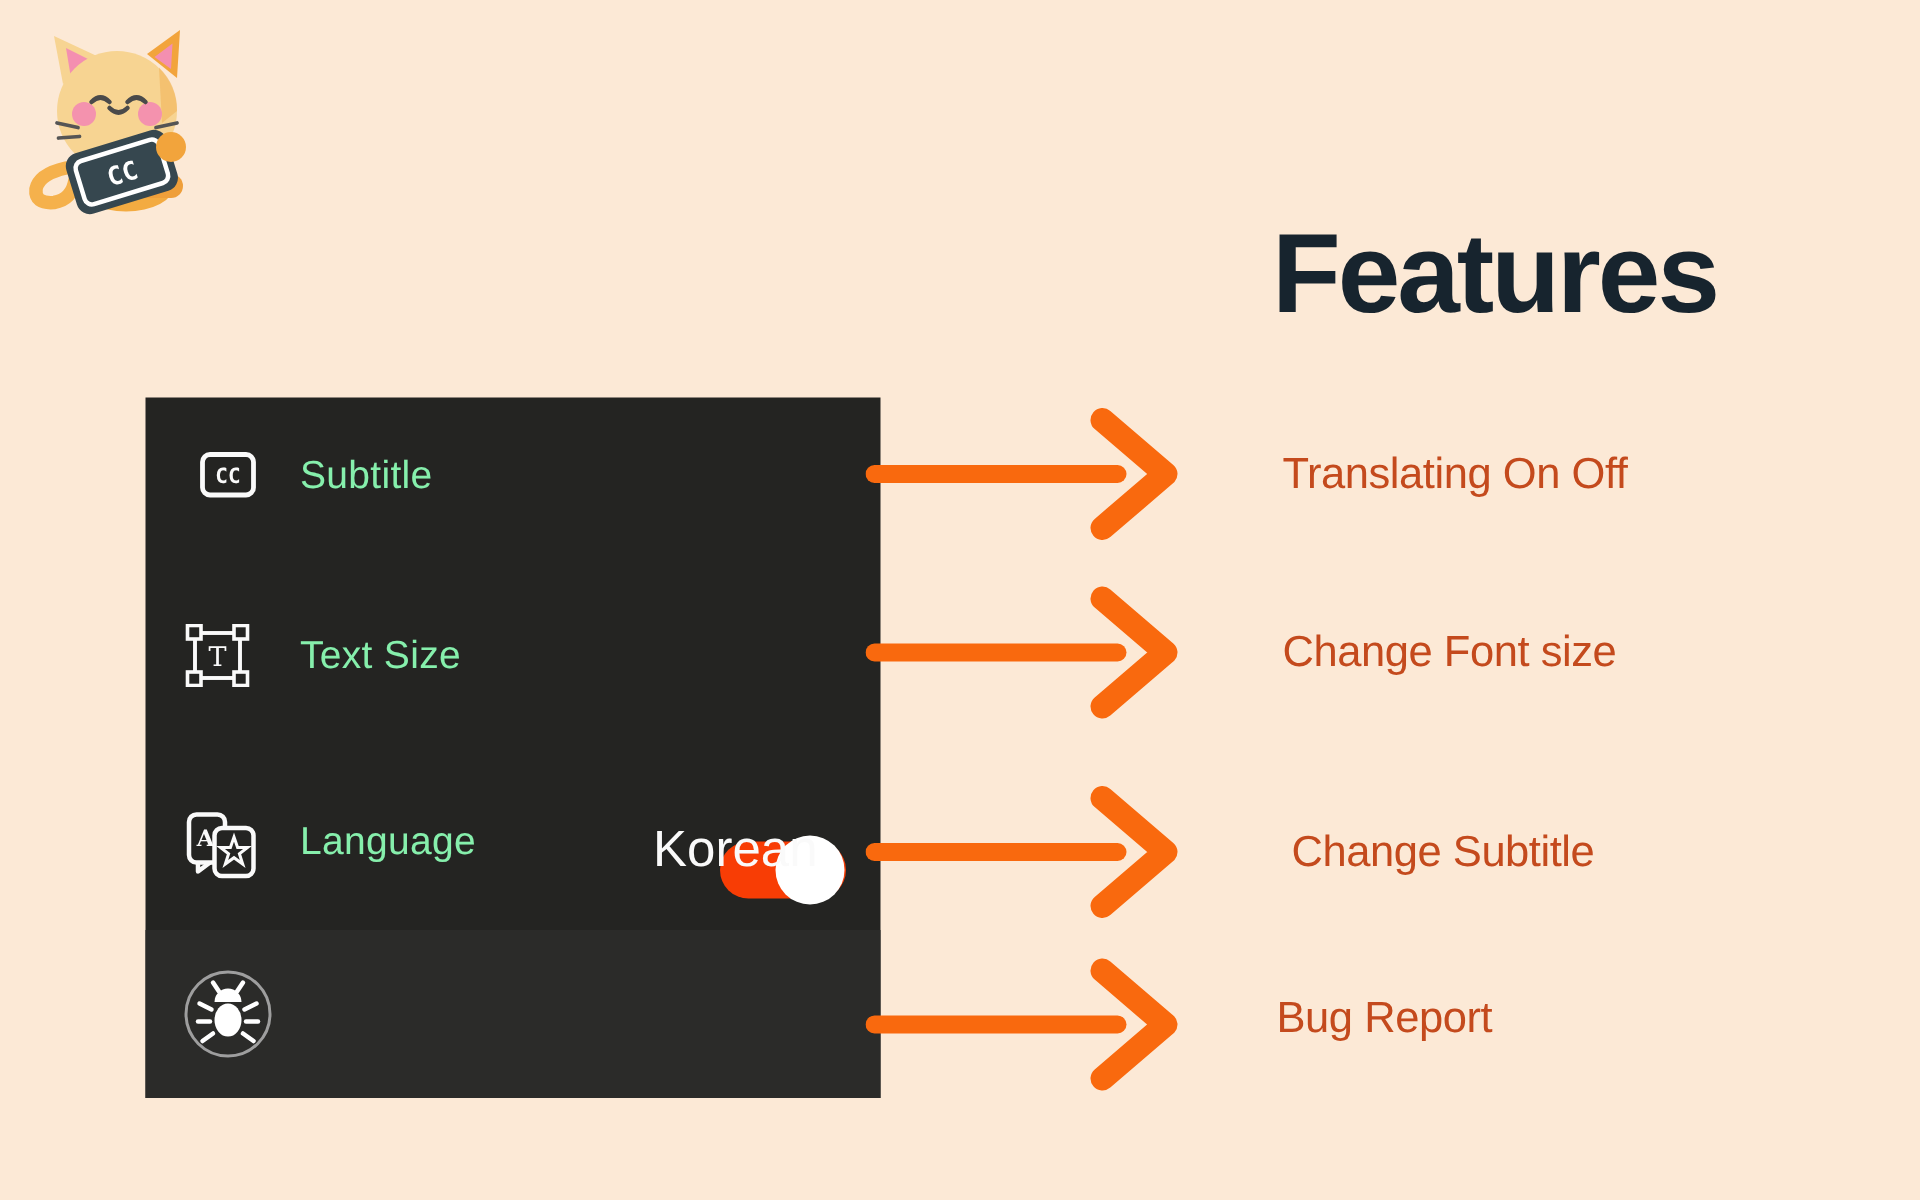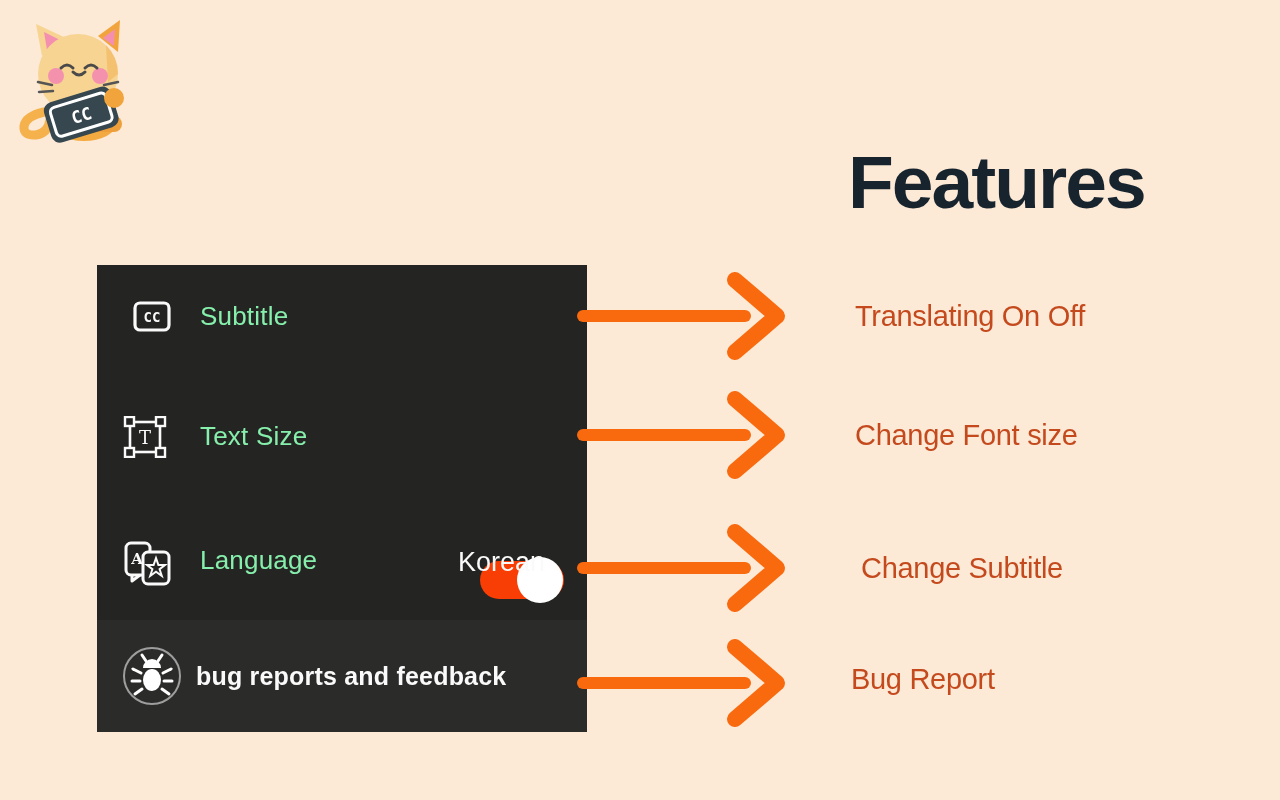--- a/index.html
+++ b/index.html
@@ -52,21 +52,21 @@
     background: #fb4405; border-radius: 9px 0 0 9px;
   }
   #textsize-slider .knob {
     position: absolute; left: 20px; top: -13px;
     width: 44px; height: 44px; border-radius: 50%;
     background: #e8e8e8;
   }
 
   #language-value {
     position: absolute; right: 42px; top: 282px;
-    font-size: 27px; font-weight: 500; color: #fafafa;
+    font-size: 34px; font-weight: 500; color: #fafafa;
   }
 
   
   #panel-footer {
     position: absolute; left: 0; top: 355px; width: 490px; height: 112px;
     background: #2b2b29;
   }
   #bug-circle {
     position: absolute; left: 26px; top: 27px; width: 58px; height: 58px;
     border: 2px solid #9e9e9e; border-radius: 50%;
@@ -177,21 +177,20 @@
             <line x1="38" y1="24" x2="46" y2="20"></line>
           <line x1="15" y1="32" x2="7" y2="32"></line>
             <line x1="39" y1="32" x2="47" y2="32"></line>
           <line x1="17" y1="40" x2="10" y2="45"></line>
             <line x1="37" y1="40" x2="44" y2="45"></line>
           <line x1="21" y1="12" x2="17" y2="6"></line>
             <line x1="33" y1="12" x2="37" y2="6"></line>
         </g>
       </svg>
     </div>
-    <div id="footer-label">bug reports and feedback</div>
   </div>
 </div>
 
 <svg class="arrow abs" style="top:271px;" viewBox="0 0 215 90">
   <line x1="6" y1="45" x2="168" y2="45" stroke-width="12" stroke-linecap="round"></line>
   <path d="M 158 9 L 200 45 L 158 81" stroke-width="16" stroke-linecap="round" stroke-linejoin="round"></path>
 </svg>
 <svg class="arrow abs" style="top:390px;" viewBox="0 0 215 90">
   <line x1="6" y1="45" x2="168" y2="45" stroke-width="12" stroke-linecap="round"></line>
   <path d="M 158 9 L 200 45 L 158 81" stroke-width="16" stroke-linecap="round" stroke-linejoin="round"></path>

